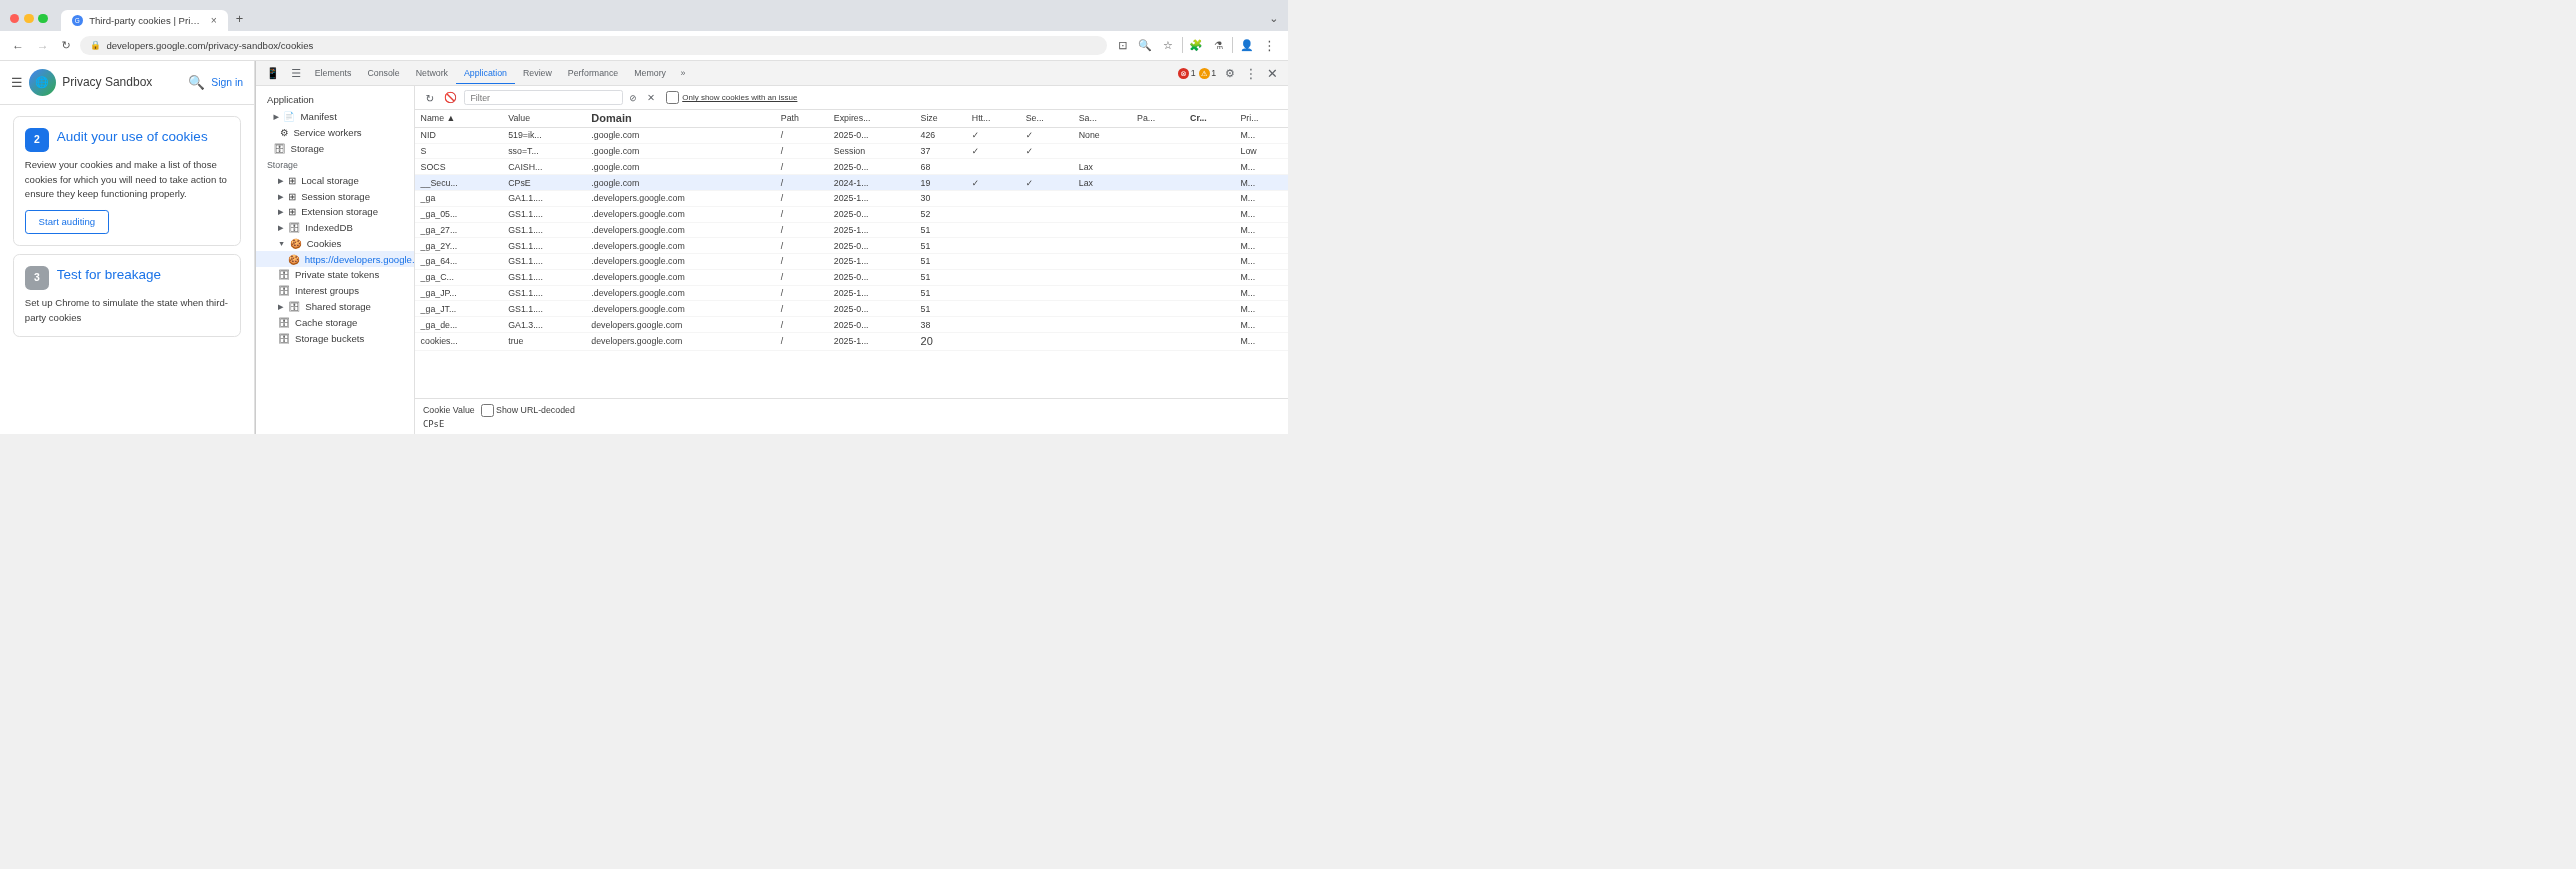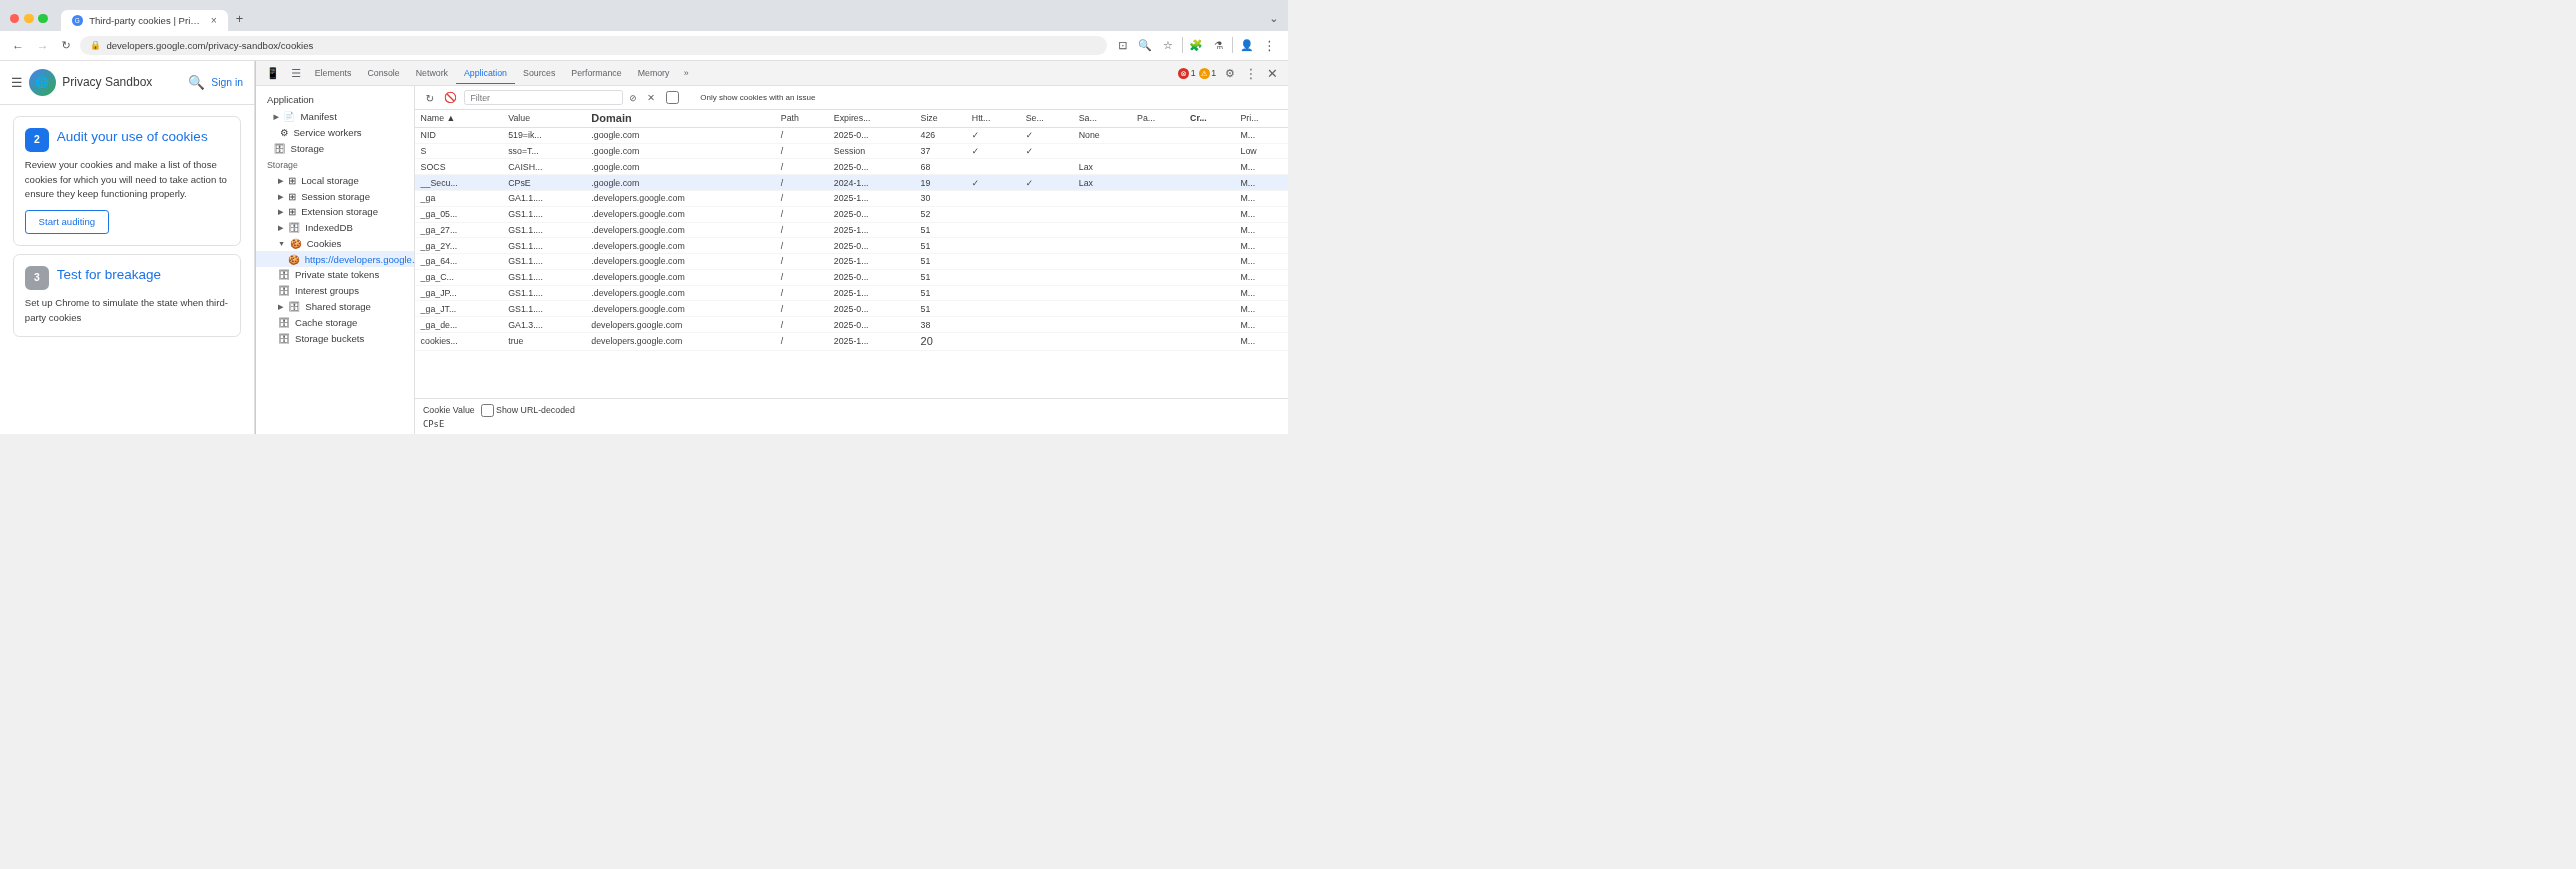--- a/index.html
+++ b/index.html
@@ -89,21 +89,21 @@
 
     <div style="flex:1;background:white;display:flex;flex-direction:column;border-left:0.8px solid #ccc;overflow:hidden;">
 
       <div style="display:flex;align-items:center;padding:0 4.8px;border-bottom:0.8px solid #e0e0e0;background:#f3f3f3;gap:0;min-height:25.5px;">
         <div style="padding:4px 5.6px;cursor:pointer;color:#5f6368;font-size:11px;">📱</div>
         <div style="padding:4px 5.6px;cursor:pointer;color:#5f6368;font-size:11px;">☰</div>
         <div style="padding:5.6px 8px;font-size:8.8px;color:#5f6368;cursor:pointer;white-space:nowrap;">Elements</div>
         <div style="padding:5.6px 8px;font-size:8.8px;color:#5f6368;cursor:pointer;white-space:nowrap;">Console</div>
         <div style="padding:5.6px 8px;font-size:8.8px;color:#5f6368;cursor:pointer;white-space:nowrap;">Network</div>
         <div style="padding:5.6px 8px;font-size:8.8px;color:#1a73e8;cursor:pointer;white-space:nowrap;border-bottom:1.6px solid #1a73e8;">Application</div>
-        <div style="padding:5.6px 8px;font-size:8.8px;color:#5f6368;cursor:pointer;white-space:nowrap;">Sources</div>
+        <div style="padding:5.6px 8px;font-size:8.8px;color:#5f6368;cursor:pointer;white-space:nowrap;">Review</div>
         <div style="padding:5.6px 8px;font-size:8.8px;color:#5f6368;cursor:pointer;white-space:nowrap;">Performance</div>
         <div style="padding:5.6px 8px;font-size:8.8px;color:#5f6368;cursor:pointer;white-space:nowrap;">Memory</div>
         <div style="padding:5.6px 6.4px;font-size:8.8px;color:#5f6368;cursor:pointer;">»</div>
         <div style="flex:1;"></div>
 
         <div style="display:flex;align-items:center;gap:1.6px;cursor:pointer;">
           <div style="width:11px;height:11px;background:#d93025;border-radius:50%;display:flex;align-items:center;justify-content:center;font-size:7.2px;color:white;">⊗</div>
           <span style="font-size:8.8px;color:#3c3c3c;">1</span>
         </div>
         <div style="display:flex;align-items:center;gap:1.6px;cursor:pointer;margin-left:3.2px;">
@@ -201,21 +201,21 @@
         </div>
 
         <div style="flex:1;display:flex;flex-direction:column;overflow:hidden;">
 
           <div style="display:flex;align-items:center;padding:2.4px 6.4px;border-bottom:0.8px solid #e0e0e0;gap:2.4px;">
             <button style="padding:2.4px 4px;cursor:pointer;color:#5f6368;font-size:10.4px;border:none;background:none;border-radius:2.4px;">↻</button>
             <button style="padding:2.4px 4px;cursor:pointer;color:#5f6368;font-size:10.4px;border:none;background:none;border-radius:2.4px;">🚫</button>
             <input type="text" style="flex: 1 1 0%; border: 0.8px solid rgb(218, 220, 224); border-radius: 2.4px; padding: 1.6px 5.6px; font-size: 8.8px; color: rgb(60, 60, 60); max-width: 159px;" placeholder="Filter">
             <button style="padding:2.4px 4px;cursor:pointer;color:#5f6368;font-size:8.8px;border:none;background:none;">⊘</button>
             <button style="padding:2.4px 4px;cursor:pointer;color:#5f6368;font-size:9.6px;border:none;background:none;">✕</button>
-            <label style="display:flex;align-items:center;gap:21px;font-size:8px;color:#3c3c3c;margin-left:4.8px;white-space:nowrap;cursor:pointer;">
+            <label style="display:flex;align-items:center;gap:3px;font-size:8px;color:#3c3c3c;margin-left:4.8px;white-space:nowrap;cursor:pointer;text-decoration:underline;">
               <input type="checkbox" style="margin: 0px;">
               <span>Only show cookies with an issue</span>
             </label>
           </div>
 
           <div style="flex:1;overflow-y:auto;overflow-x:auto;">
             <table style="width:100%;border-collapse:collapse;font-size:8.8px;min-width:558px;">
               <thead>
                 <tr>
                   <th style="padding:2.4px 5.6px;text-align:left;font-weight:500;color:#3c3c3c;cursor:pointer;white-space:nowrap;font-size:8.8px;border-bottom:0.8px solid #e0e0e0;">Name ▲</th>

